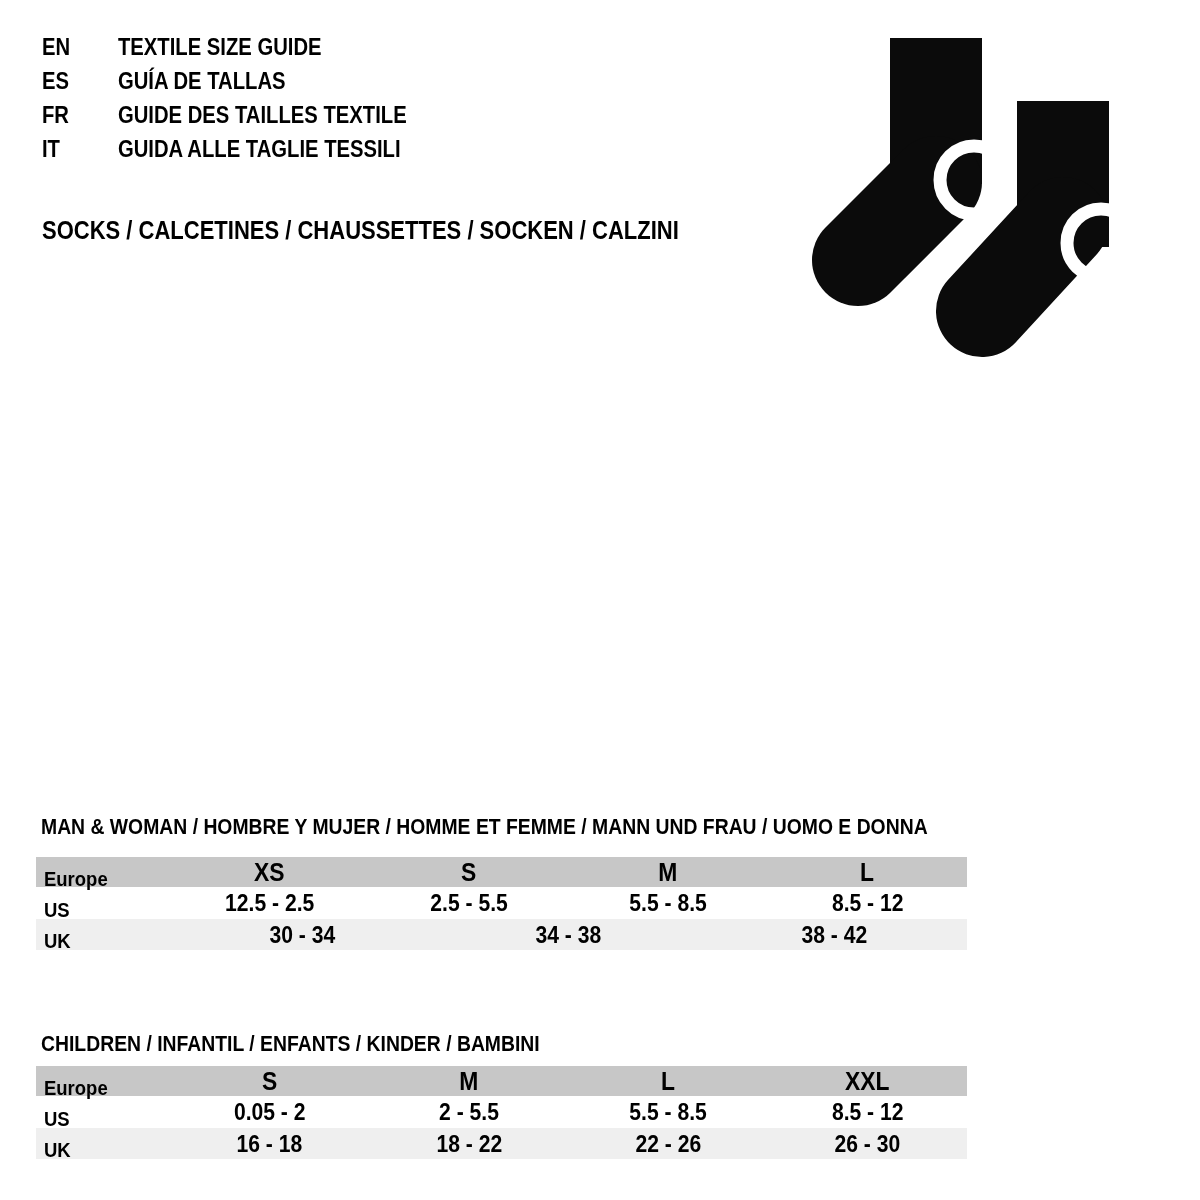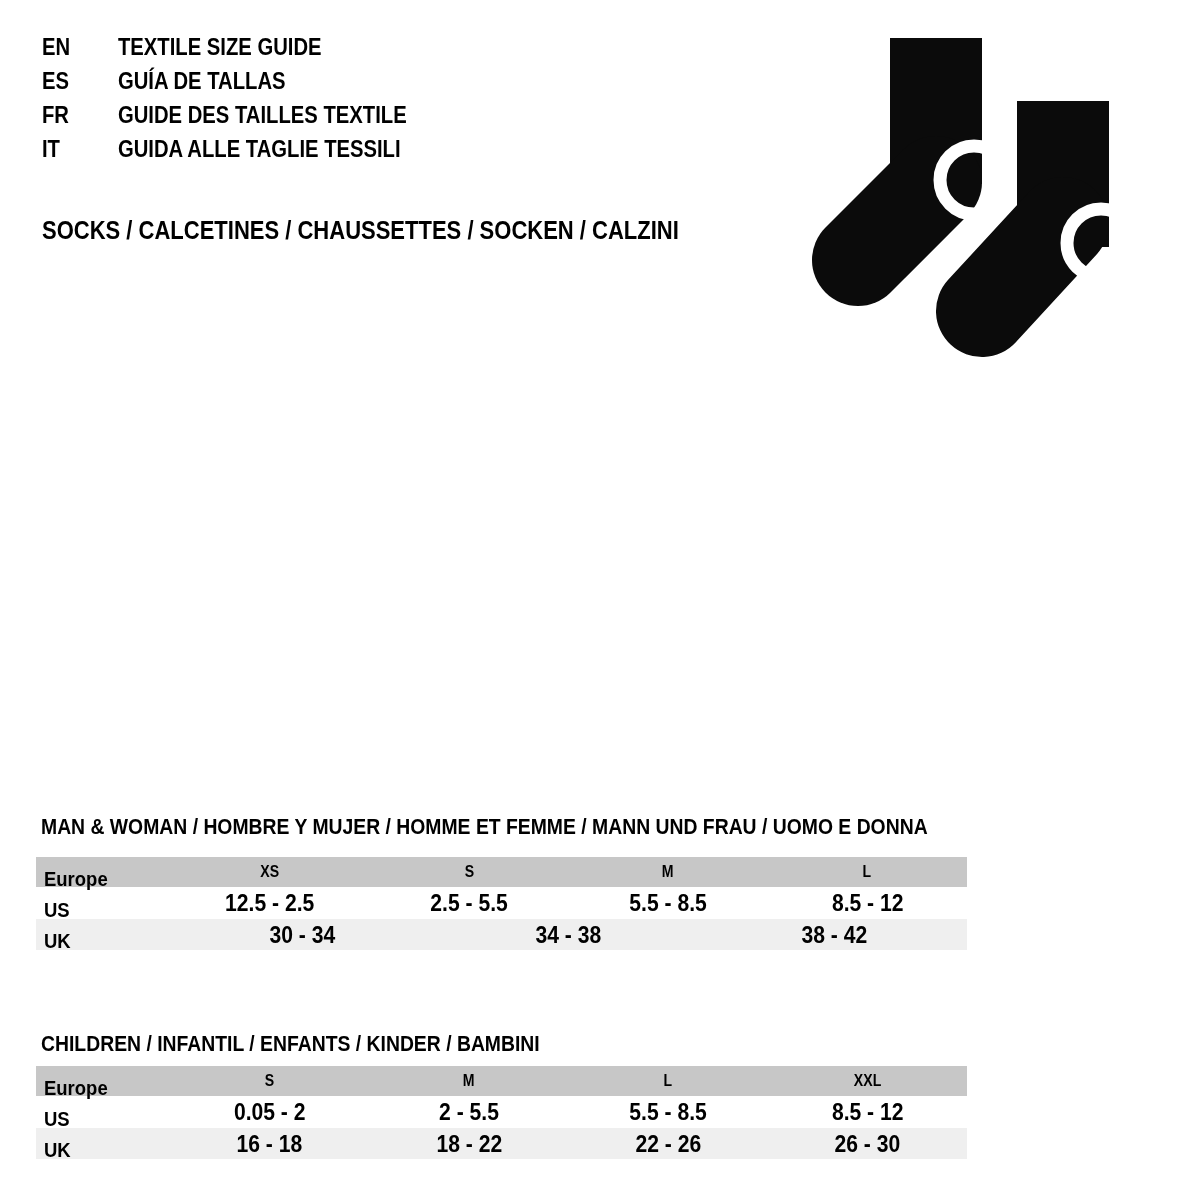--- a/index.html
+++ b/index.html
@@ -35,21 +35,21 @@
   
   .tbl { position:absolute; left:36px; width:931px; }
   .tbl-men      { top:857px; }
   .tbl-children { top:1066px; }
   .trow { display:flex; width:100%; }
   .trow-header { height:30px; background:#c7c7c7; }
   .trow-us     { height:32px; background:#ffffff; }
   .trow-uk     { height:31px; background:#efefef; }
   .tcell-label { width:134px; box-sizing:border-box; padding-left:8px; display:flex; align-items:center; font-size:21px;margin-top:13px; }
   .tcell       { flex:1; display:flex; align-items:center; justify-content:center; font-size:24px; }
-  .trow-header .tcell { font-size:16px; }
+  .trow-header .tcell { font-size:26px; }
 </style>
 </head>
 <body>
 
 <div class="canvas">
 
   <div class="lang-list">
     <div class="lang-row">
       <span class="lang-code"><span class="sx">EN</span></span>
       <span class="sx">TEXTILE SIZE GUIDE</span>

